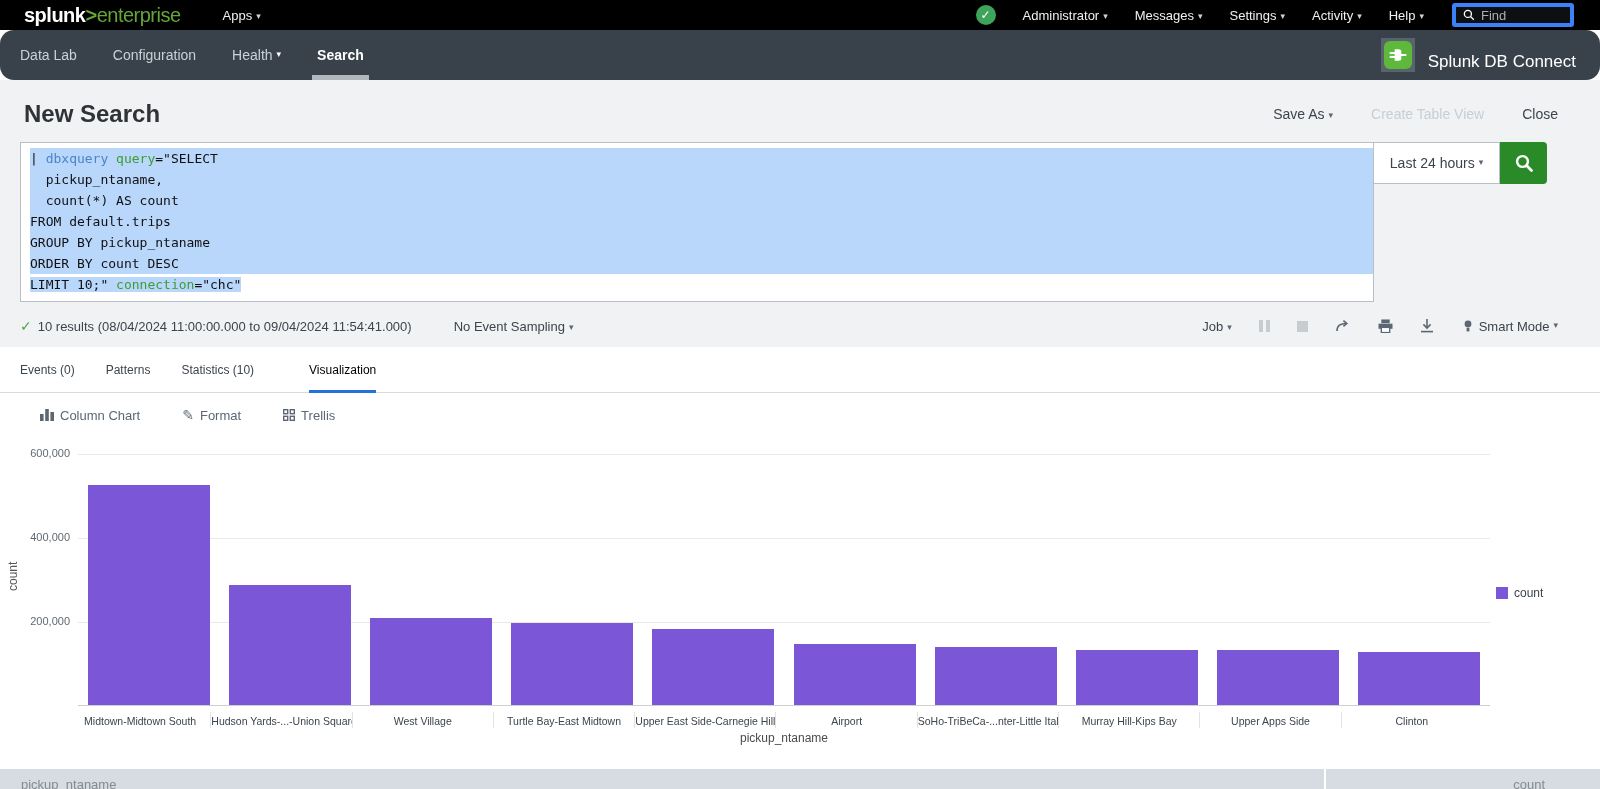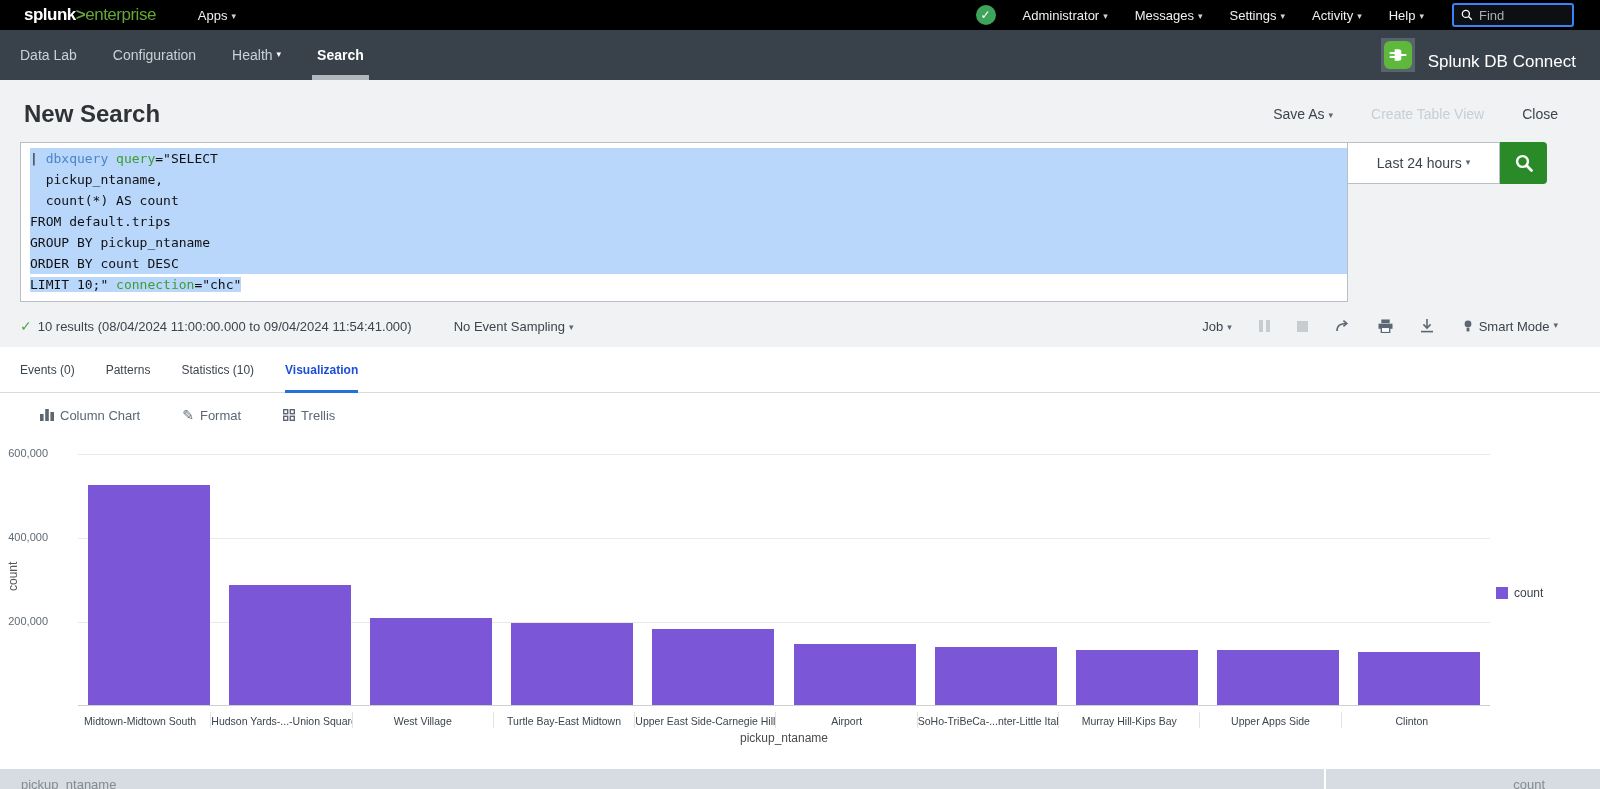--- a/index.html
+++ b/index.html
@@ -1,37 +1,37 @@
 <!DOCTYPE html>
 <html><head>
 <meta charset="utf-8">
 <style>
   * { box-sizing: border-box; margin: 0; padding: 0; }
   html,body { width:1600px; height:789px; overflow:hidden; background:#fff;
               font-family:"Liberation Sans", sans-serif; }
 
   
   .topbar { height:30px; background:#000; display:flex; align-items:center; color:#fff; position:relative; }
-  .logo { margin-left:24px; font-size:17px; letter-spacing:-0.5px; white-space:nowrap; }
+  .logo { margin-left:24px; font-size:20px; letter-spacing:-0.5px; white-space:nowrap; }
   .logo .lg-splunk { color:#fff; font-weight:bold; }
   .logo .lg-gt { color:#65a637; font-weight:bold; }
   .logo .lg-ent { color:#65a637; font-weight:300; }
   .tn-apps { margin-left:42px; font-size:13px; color:#f0f0f0; cursor:pointer; }
   .topbar .spacer { flex:1; }
   .status-circle { width:20px; height:20px; border-radius:50%; background:#3fa45b; color:#fff;
                    font-size:12px; display:flex; align-items:center; justify-content:center; }
   .tn-item { margin-left:27px; font-size:13px; color:#eef1f3; cursor:pointer; white-space:nowrap; }
   .caret { font-size:9px; margin-left:4px; position:relative; top:-1px; color:#cfd3d7; }
   .find-box { margin:0 26px 0 28px; width:122px; height:24px; background:#0d0f12;
-              border:2px solid #3b82f6; border-radius:3px; display:flex; align-items:center; padding:0 7px; }
+              border:4px solid #3b82f6; border-radius:3px; display:flex; align-items:center; padding:0 7px; }
   .find-box svg { flex:none; }
   .find-box span { color:#a8afb5; font-size:13px; margin-left:6px; }
 
   
-  .appbar { height:50px; background:#39424a; display:flex; align-items:center; color:#c9d1d8; font-size:14px; }
+  .appbar { height:50px; background:#39424a; display:flex; align-items:center; color:#c9d1d8; font-size:14px;border-radius:14px; }
   .ab-item { margin-left:36px; height:50px; display:flex; align-items:center; cursor:pointer; position:relative; white-space:nowrap; }
   .ab-item:first-child { margin-left:20px; }
   .ab-item.active { color:#fff; font-weight:bold; }
   .ab-item.active::after { content:""; position:absolute; left:-5px; right:-5px; bottom:0; height:5px; background:#b0b8bd; }
   .appbar .spacer { flex:1; }
   .app-logo { display:flex; align-items:flex-end; margin-right:24px; }
   .app-icon-frame { width:34px; height:34px; background:#59636c; display:flex; align-items:center; justify-content:center; }
   .app-icon { width:28px; height:28px; background:#5db83c; border-radius:6px; display:flex; align-items:center; justify-content:center; }
   .app-name { color:#fff; font-size:17px; margin-left:13px; }
 
@@ -43,21 +43,21 @@
   .hdr-action { font-size:14px; color:#3c444d; margin-left:38px; cursor:pointer; white-space:nowrap; }
   .hdr-action.disabled { color:#c6cfd6; }
 
   .assembly { margin:10px 53px 0 20px; display:flex; align-items:flex-start; }
   .query-box { flex:1; background:#fff; border:1px solid #b8bfc7; min-height:152px; padding:5px 0 6px; }
   .q-line { font-family:"DejaVu Sans Mono", monospace; font-size:13px; line-height:21px;
             white-space:pre; padding-left:9px; }
   .sel { background:#b9d6fb; }
   .sel.full { display:block; }
   .t-p { color:#111; } .t-cmd { color:#4a85c9; } .t-arg { color:#3f9c35; }
-  .time-picker { width:153px; height:42px; background:#fff; border:1px solid #b8bfc7; margin-left:-1px;
+  .time-picker { width:127px; height:42px; background:#fff; border:1px solid #b8bfc7; margin-left:-1px;
                  display:flex; align-items:center; justify-content:center; font-size:14px; color:#3c444d; cursor:pointer; }
   .time-picker .caret { color:#5c6773; }
   .search-btn { width:47px; height:42px; background:#2b8a28; border:none; border-radius:0 4px 4px 0;
                 display:flex; align-items:center; justify-content:center; cursor:pointer; }
 
   .results-row { margin:13px 42px 0 20px; display:flex; align-items:center; font-size:13px; color:#3c444d; height:22px; }
   .ok-check { color:#53a051; font-size:14px; margin-right:6px; }
   .sampling { margin-left:42px; cursor:pointer; }
   .results-row .spacer { flex:1; }
   .job-label { cursor:pointer; }
@@ -65,34 +65,34 @@
   .pause-bars { display:flex; gap:3px; }
   .pause-bars i { width:4px; height:12px; background:#c7ccd1; }
   .stop-square { width:11px; height:11px; background:#c7ccd1; }
   .smart { margin-left:30px; display:flex; align-items:center; cursor:pointer; }
   .smart svg { margin-right:7px; }
 
   
   .tabs-row { background:#fff; border-bottom:1px solid #d5dbe0; height:46px; display:flex;
               align-items:stretch; padding-left:20px; font-size:12px; color:#3c444d; }
   .tab { margin-right:31px; display:flex; align-items:center; position:relative; cursor:pointer; white-space:nowrap; }
-  .tab.active { font-weight:bold; color:#1d4ed8; }
+  .tab.active { font-weight:normal; color:#000000;margin-left:24px; }
   .tab.active::after { content:""; position:absolute; left:0; right:0; bottom:-1px; height:3px; background:#2272d8; }
 
   
   .viz-toolbar { padding:14px 0 0 40px; display:flex; align-items:center; font-size:13px; color:#5c6773; }
   .viz-btn { display:flex; align-items:center; margin-right:42px; cursor:pointer; }
   .viz-btn svg, .viz-btn .glyph { margin-right:6px; }
   .glyph-pencil { font-size:14px; color:#5c6773; }
 
   
   .chart-wrap { position:relative; height:322px; margin-top:10px; }
   .y-axis-title { position:absolute; left:6px; top:158px; transform:rotate(-90deg); transform-origin:left top;
                   font-size:12px; color:#555; }
-  .ytick { position:absolute; left:0; width:48px; text-align:right; font-size:11px; color:#5f6a73; }
+  .ytick { position:absolute; left:0; width:70px; text-align:right; font-size:11px; color:#5f6a73; }
   .plot { position:absolute; left:78px; top:21px; width:1412px; height:252px; border-bottom:1px solid #cfcfcf; }
   .gridline { position:absolute; left:0; right:0; height:1px; background:#e9e9e9; }
   .bar { position:absolute; bottom:0; background:#7b56d6; cursor:pointer; }
   .xlabels { position:absolute; left:70px; top:279px; width:1412px; display:flex; }
   .xlabel { flex:1; text-align:center; font-size:10.5px; color:#3c444d; padding-top:3px; height:16px;
             border-left:1px solid #e3e3e3; overflow:hidden; white-space:nowrap; }
   .xlabel:first-child { border-left:none; }
   .x-axis-title { position:absolute; left:78px; top:298px; width:1412px; text-align:center; font-size:12px; color:#4a4a4a; }
   .legend { position:absolute; left:1496px; top:153px; display:flex; align-items:center; cursor:pointer; }
   .legend-swatch { width:12px; height:12px; background:#7b56d6; }

